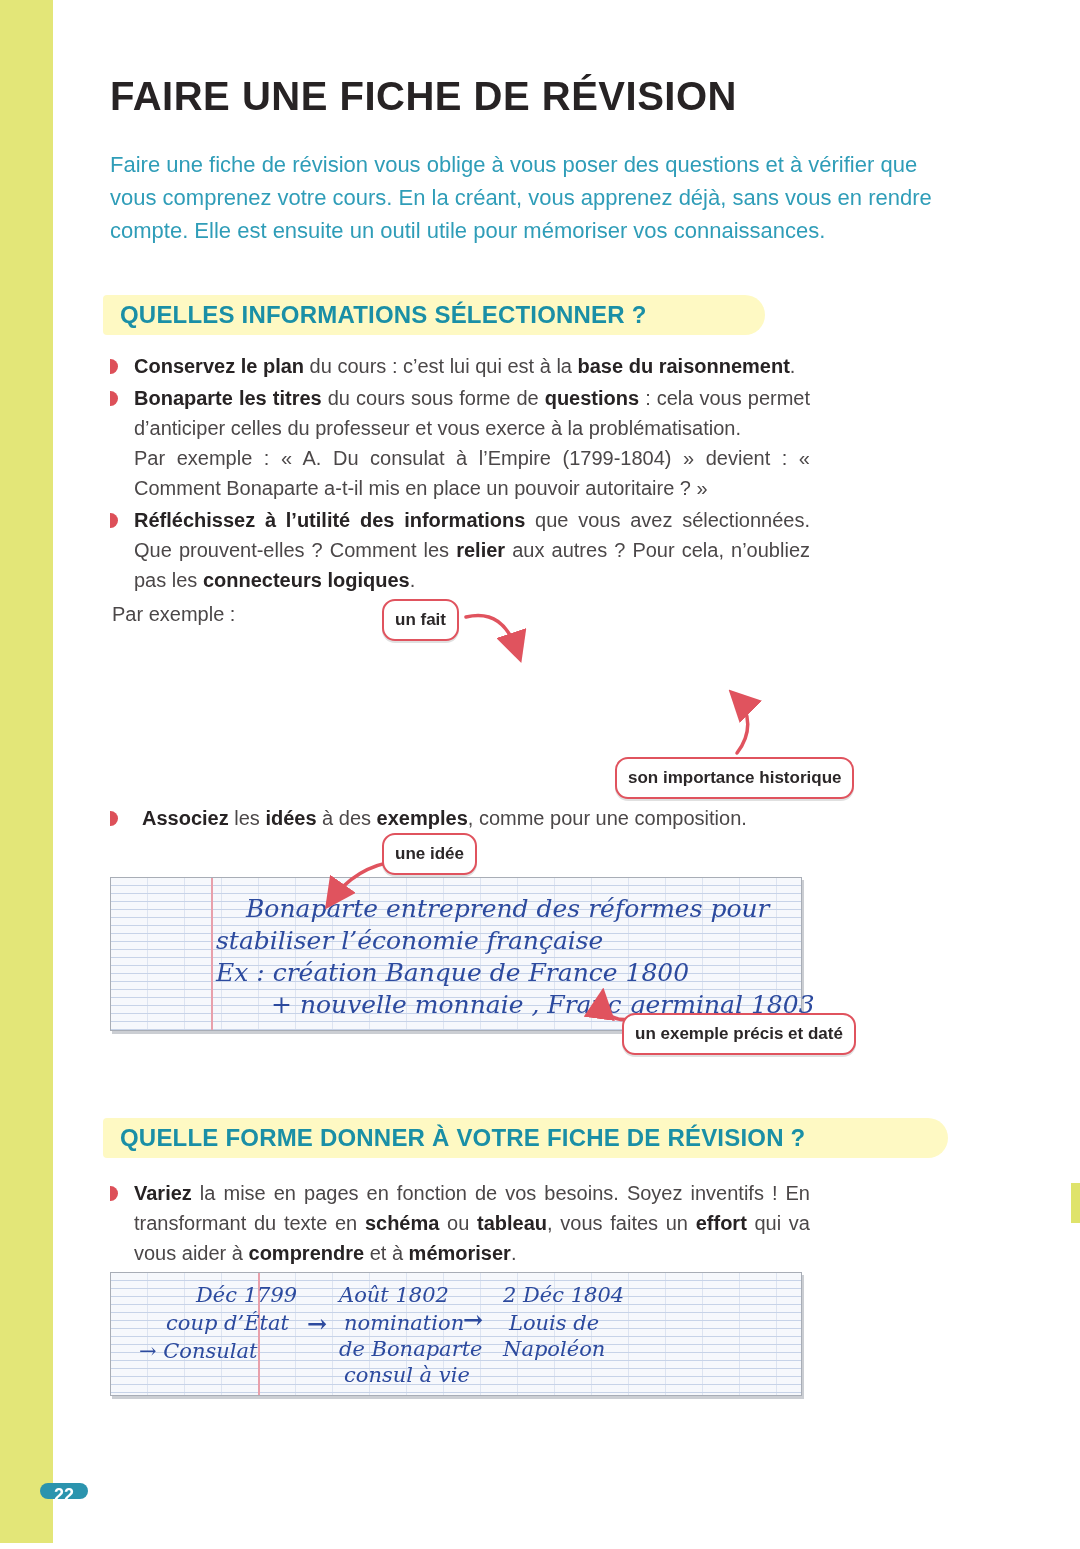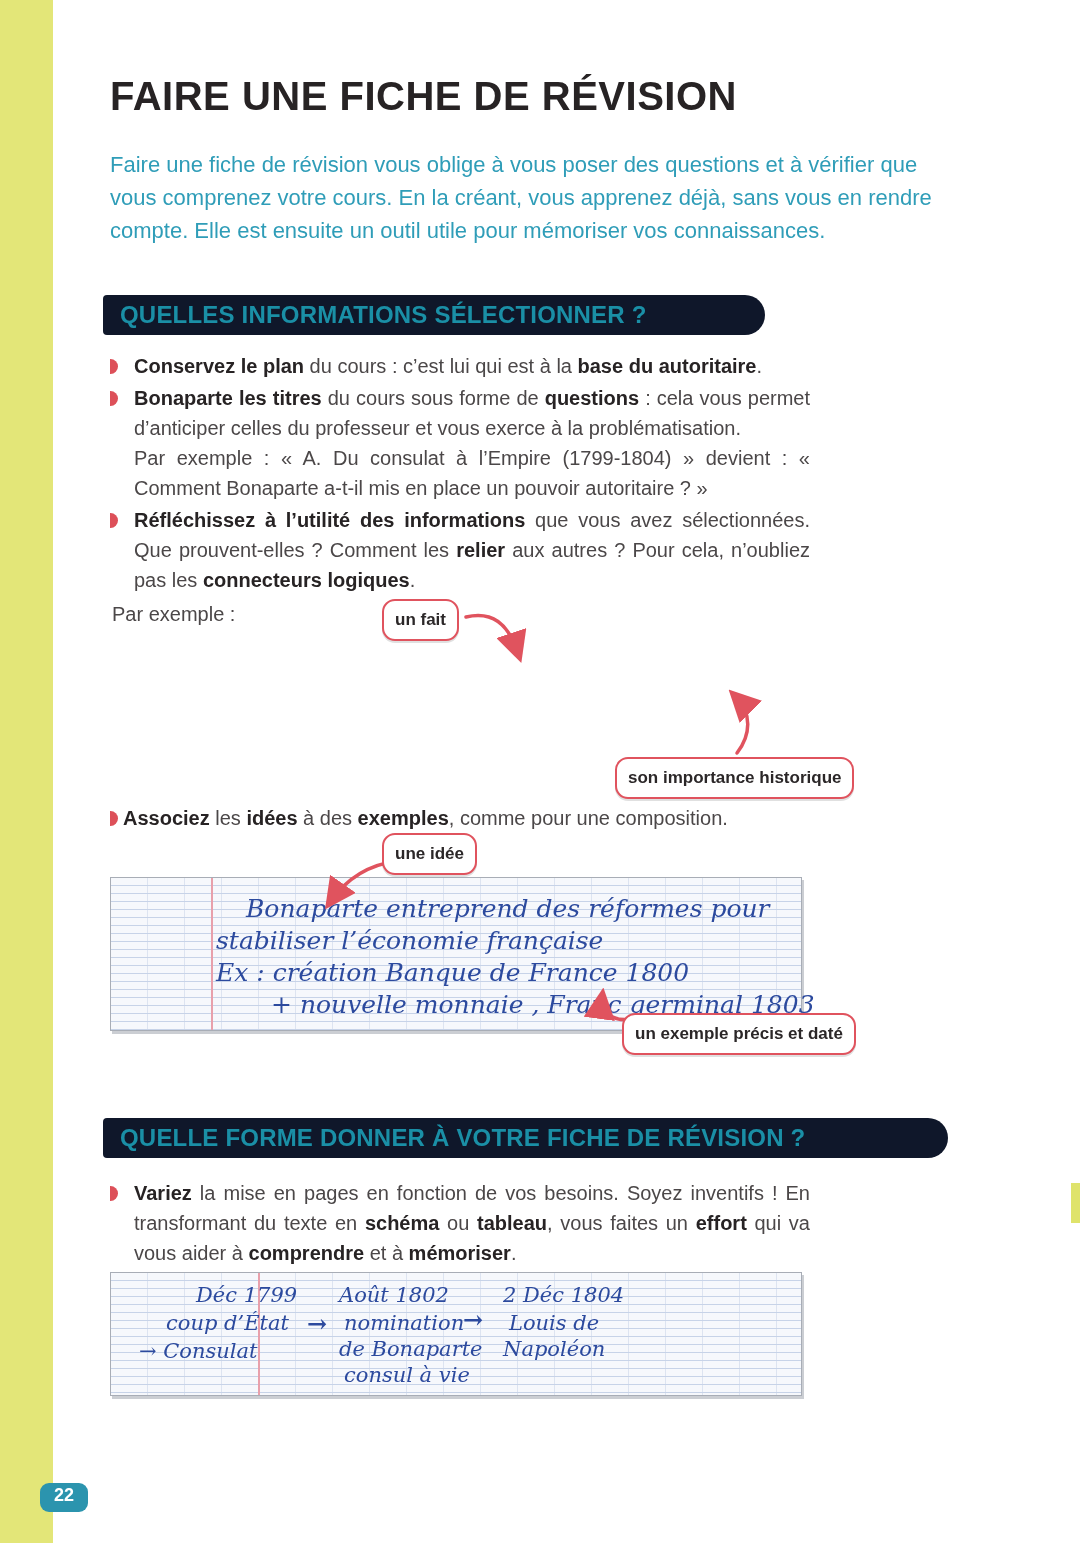--- a/index.html
+++ b/index.html
@@ -7,32 +7,32 @@
         font-family:"Liberation Sans", sans-serif;}
   .side-strip{position:absolute;left:0;top:0;width:53px;height:1543px;background:#e3e678;}
   .right-tab{position:absolute;left:1071px;top:1183px;width:9px;height:40px;background:#dfe36b;}
   .content{position:absolute;left:110px;top:0;width:895px;}
 
   .title{margin:74px 0 0 0;font-size:40px;line-height:44px;font-weight:bold;
          letter-spacing:.5px;color:#272324;}
   .intro{margin:30px 0 0 0;width:838px;font-size:22px;line-height:33px;color:#2f9db8;}
 
   .pill{display:block;box-sizing:border-box;height:40px;line-height:40px;margin:48px 0 0 -7px;
-        padding:0 20px 0 17px;background:#0f172a;color:#1a8fa6;font-weight:bold;font-size:24px;
+        padding:0 20px 0 17px;background:#fef9c3;color:#1a8fa6;font-weight:bold;font-size:24px;
         border-radius:4px 20px 20px 4px;letter-spacing:.2px;white-space:nowrap;}
   .pill1{width:662px;}
   .pill2{width:845px;margin-top:70px;}
 
   ul.bullets{list-style:none;margin:16px 0 0 0;padding:0;width:700px;}
   ul.bullets li{position:relative;padding-left:24px;margin:0 0 2px 0;font-size:20px;
                 line-height:30px;color:#4b4748;text-align:justify;white-space:pre-line;}
   ul.bullets li b, .single b{color:#272324;}
   .marker{position:absolute;left:0;top:8px;width:8px;height:15px;background:#dd5059;
           border-radius:0 9px 9px 0;}
-  .single{position:relative;padding-left:13px;margin:6px 0 0 0;font-size:20px;line-height:30px;
+  .single{position:relative;padding-left:32px;margin:6px 0 0 0;font-size:20px;line-height:30px;
           color:#4b4748;width:700px;}
 
   .figure{position:relative;width:895px;}
   .fig1{height:196px;margin-top:6px;}
   .fig2{height:215px;margin-top:0;}
   .fig3{height:122px;margin-top:4px;}
 
   .example-intro{position:absolute;left:2px;top:2px;font-size:20px;color:#4b4748;}
 
   .notebook{position:absolute;background-color:#f6f8fc;border:1px solid #a8adb6;
@@ -47,41 +47,41 @@
   .hw1{font-size:26px;}
   .hw2{font-size:25px;}
   .hw3{font-size:21px;}
   .hw-arrow{font-size:24px;font-weight:bold;}
 
   .callout{position:absolute;background:#ffffff;border:2.5px solid #e0535e;border-radius:13px;
            padding:9px 11px;font-size:17px;font-weight:bold;color:#2b2728;white-space:nowrap;
            box-shadow:0 2px 0 rgba(0,0,0,.12);z-index:3;}
   .arrow-svg{position:absolute;overflow:visible;z-index:2;}
 
-  .page-badge{position:absolute;left:40px;top:1483px;width:48px;height:29px;background:#2b94ae;
+  .page-badge{position:absolute;left:40px;top:1483px;width:48px;height:16px;background:#2b94ae;
               border-radius:9px;color:#ffffff;font-weight:bold;font-size:18px;line-height:25px;
               text-align:center;}
 </style>
 </head>
 <body>
 
 <div class="page">
   <div class="side-strip"></div>
   <div class="right-tab"></div>
 
   <div class="content">
 
     <h1 class="title">FAIRE UNE FICHE DE RÉVISION</h1>
 
     <p class="intro">Faire une fiche de révision vous oblige à vous poser des questions et à vérifier que vous comprenez votre cours. En la créant, vous apprenez déjà, sans vous en rendre compte. Elle est ensuite un outil utile pour mémoriser vos connaissances.</p>
 
     <div class="pill pill1">QUELLES INFORMATIONS SÉLECTIONNER ?</div>
 
     <ul class="bullets">
-      <li><span class="marker"></span><span><b>Conservez le plan</b> du cours : c’est lui qui est à la <b>base du autoritaire</b>.</span></li>
+      <li><span class="marker"></span><span><b>Conservez le plan</b> du cours : c’est lui qui est à la <b>base du raisonnement</b>.</span></li>
       <li><span class="marker"></span><span><b>Bonaparte les titres</b> du cours sous forme de <b>questions</b> : cela vous permet d’anticiper celles du professeur et vous exerce à la problématisation.
 Par exemple : « A. Du consulat à l’Empire (1799-1804) » devient : « Comment Bonaparte a-t-il mis en place un pouvoir autoritaire ? »</span></li>
       <li><span class="marker"></span><span><b>Réfléchissez à l’utilité des informations</b> que vous avez sélectionnées. Que prouvent-elles ? Comment les <b>relier</b> aux autres ? Pour cela, n’oubliez pas les <b>connecteurs logiques</b>.</span></li>
     </ul>
 
     <div class="figure fig1">
       <span class="example-intro">Par exemple :</span>
 
       <span class="callout" style="left:272px;top:-2px;">un fait</span>
 

